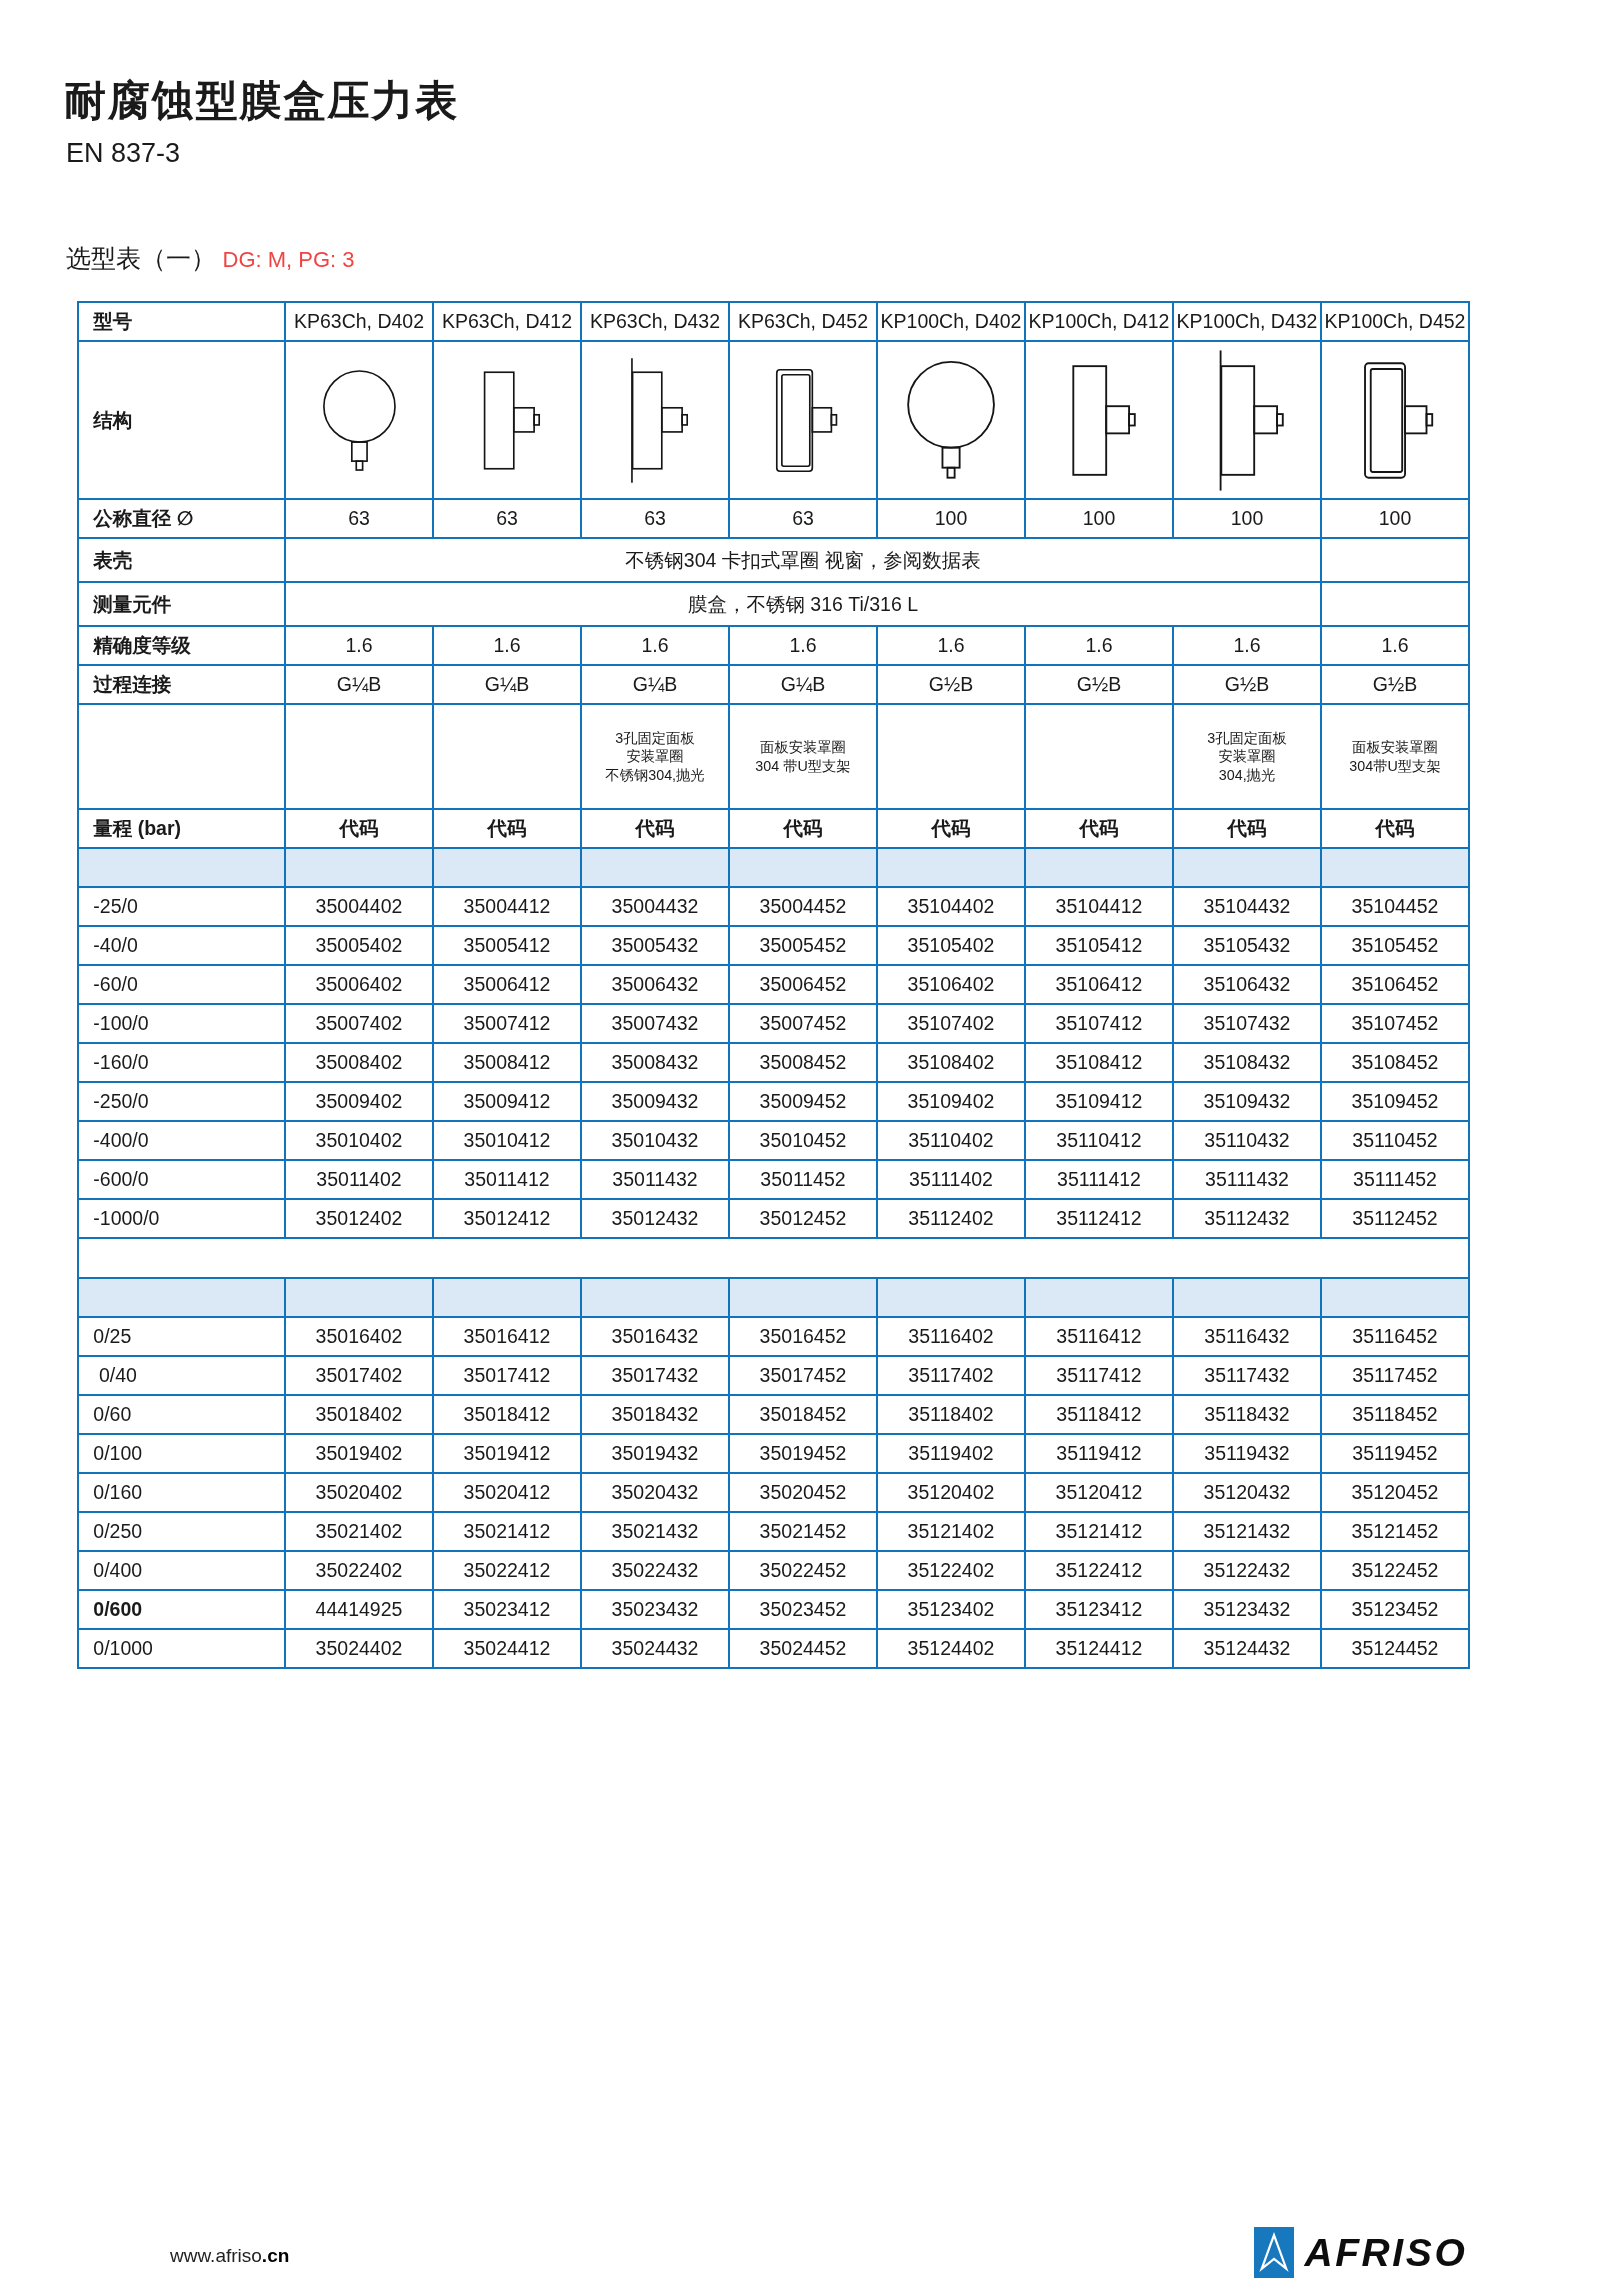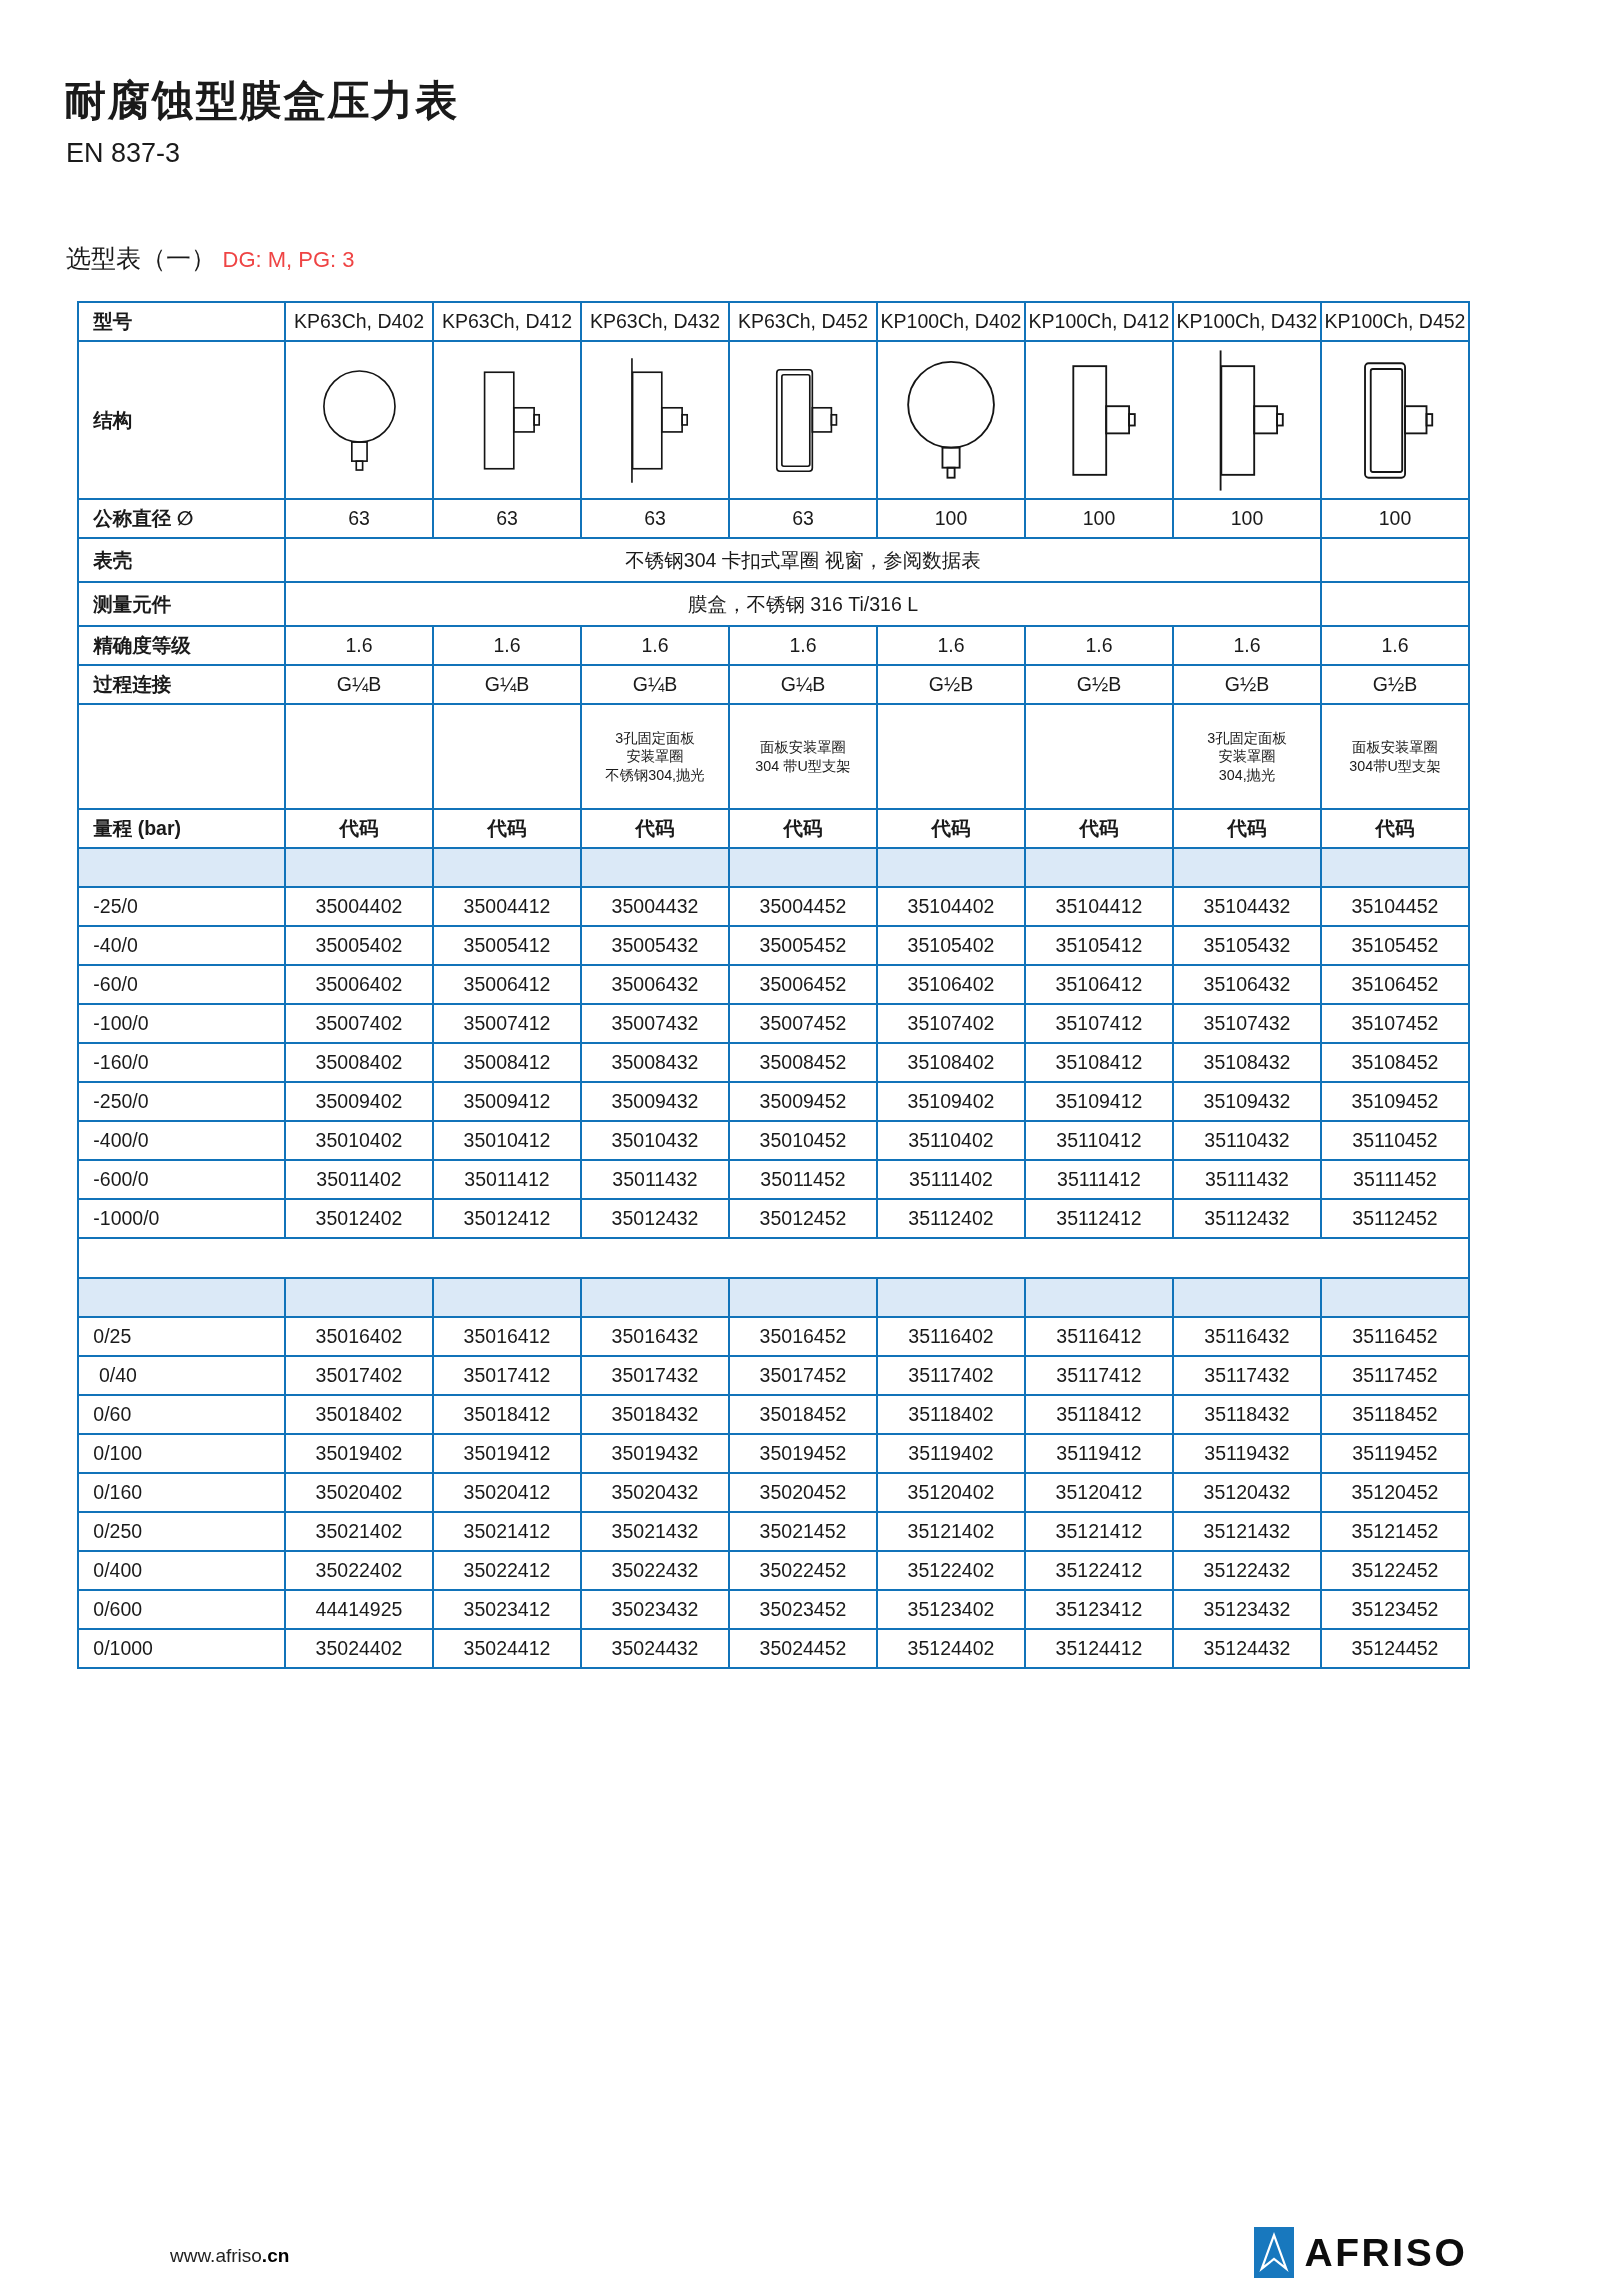--- a/index.html
+++ b/index.html
@@ -20,21 +20,21 @@
   tr.spacer td{height:37px;background:#dbe9f7;}
   tr.gap td{height:38px;border-top:none;border-bottom:none;}
   td.code-hdr{font-weight:bold;}
   .draw{display:block;margin:0 auto;}
   .draw.sm{height:127px;}
   .draw.lg{height:143px;}
   .draw path,.draw rect,.draw circle,.draw line{fill:none;stroke:#151515;stroke-width:2.6;}
 
   .footer-site{position:absolute;left:170px;top:2237px;font-size:19px;color:#222;margin-top:8px;}
   .footer-site .tld{font-weight:bold;color:#000;}
-  .logo{position:absolute;left:1254px;top:2227px;height:51px;display:flex;align-items:center;}
+  .logo{position:absolute;left:1254px;top:2227px;height:51px;display:flex;align-items:center;font-style:italic;}
   .logo-mark{width:40px;height:51px;background:#1878be;display:flex;align-items:center;justify-content:center;}
   .logo-text{font-size:39px;font-weight:bold;letter-spacing:2.6px;color:#0d0d0d;margin-left:10.4px;line-height:51px;}
 </style>
 </head>
 <body>
 
 <div class="page-title">耐腐蚀型膜盒压力表</div>
 <div class="standard">EN 837-3</div>
 <div class="selection-line">
   <span>选型表（一）</span><span class="params">DG: M, PG: 3</span>
@@ -430,21 +430,21 @@
         <td>35022412</td>
         <td>35022432</td>
         <td>35022452</td>
         <td>35122402</td>
         <td>35122412</td>
         <td>35122432</td>
         <td>35122452</td>
       </tr>
 
       <tr class="h57">
-        <td class="lbl" style="font-weight:normal;">0/600</td>
+        <td class="lbl" style="font-weight:bold;">0/600</td>
         <td>44414925</td>
         <td>35023412</td>
         <td>35023432</td>
         <td>35023452</td>
         <td>35123402</td>
         <td>35123412</td>
         <td>35123432</td>
         <td>35123452</td>
       </tr>
 

